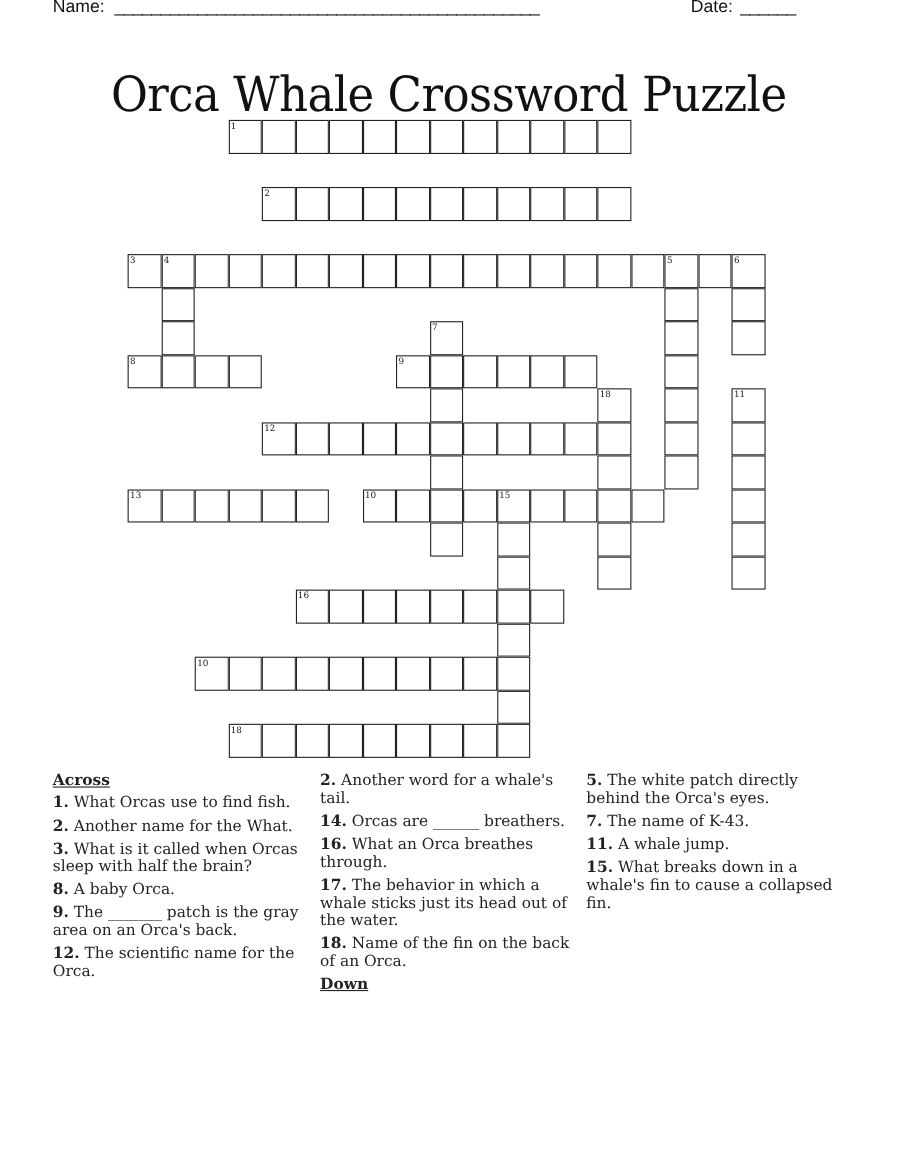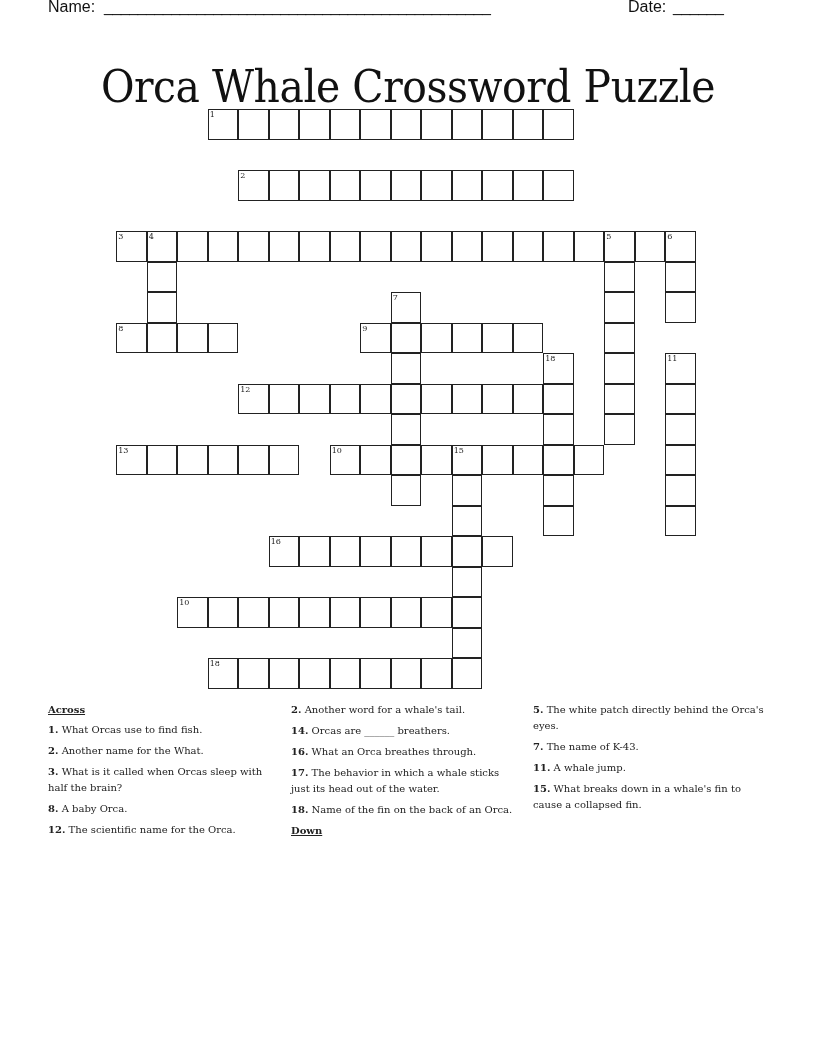--- a/index.html
+++ b/index.html
@@ -21,21 +21,21 @@
   .cell {
     position: absolute; width: 30.5px; height: 30.5px; box-sizing: border-box;
     border: 1.5px solid #222; background: #fff; margin-left: -0.75px; margin-top: -0.75px;
   }
   .cell .num {
     position: absolute; left: 1px; top: 0px; font-family: "DejaVu Serif", serif;
     font-size: 8px; color: #222; line-height: 10px;
   }
   .clues {
     position: absolute; top: 702px; font-family: "DejaVu Serif", serif;
-    font-size: 10px; line-height: 16px; color: #222;
+    font-size: 14px; line-height: 16px; color: #222;
   }
   .clues .heading { font-weight: bold; text-decoration: underline; margin-bottom: 4px; }
   .clues .clue { margin-bottom: 5px; }
   .clues .clue b { font-weight: bold; }
   #col1 { left: 48px; width: 228px; }
   #col2 { left: 291px; width: 228px; }
   #col3 { left: 533px; width: 240px; }
 </style>
 </head>
 <body>
@@ -220,20 +220,21 @@
     <div class="cell" style="left: 391.5px; top: 659px;"></div>
     <div class="cell" style="left: 422px; top: 659px;"></div>
   </div>
 
 <div class="clues" id="col1">
   <div class="heading">Across</div>
   <div class="clue"><b>1.</b> <span>What Orcas use to find fish.</span></div>
   <div class="clue"><b>2.</b> <span>Another name for the What.</span></div>
   <div class="clue"><b>3.</b> <span>What is it called when Orcas sleep with half the brain?</span></div>
   <div class="clue"><b>8.</b> <span>A baby Orca.</span></div>
+  <div class="clue"><b>9.</b> <span>The _______ patch is the gray area on an Orca's back.</span></div>
   <div class="clue"><b>12.</b> <span>The scientific name for the Orca.</span></div>
 </div>
 
 <div class="clues" id="col2">
   <div class="clue"><b>2.</b> <span>Another word for a whale's tail.</span></div>
   <div class="clue"><b>14.</b> <span>Orcas are ______ breathers.</span></div>
   <div class="clue"><b>16.</b> <span>What an Orca breathes through.</span></div>
   <div class="clue"><b>17.</b> <span>The behavior in which a whale sticks just its head out of the water.</span></div>
   <div class="clue"><b>18.</b> <span>Name of the fin on the back of an Orca.</span></div>
   <div class="heading">Down</div>

